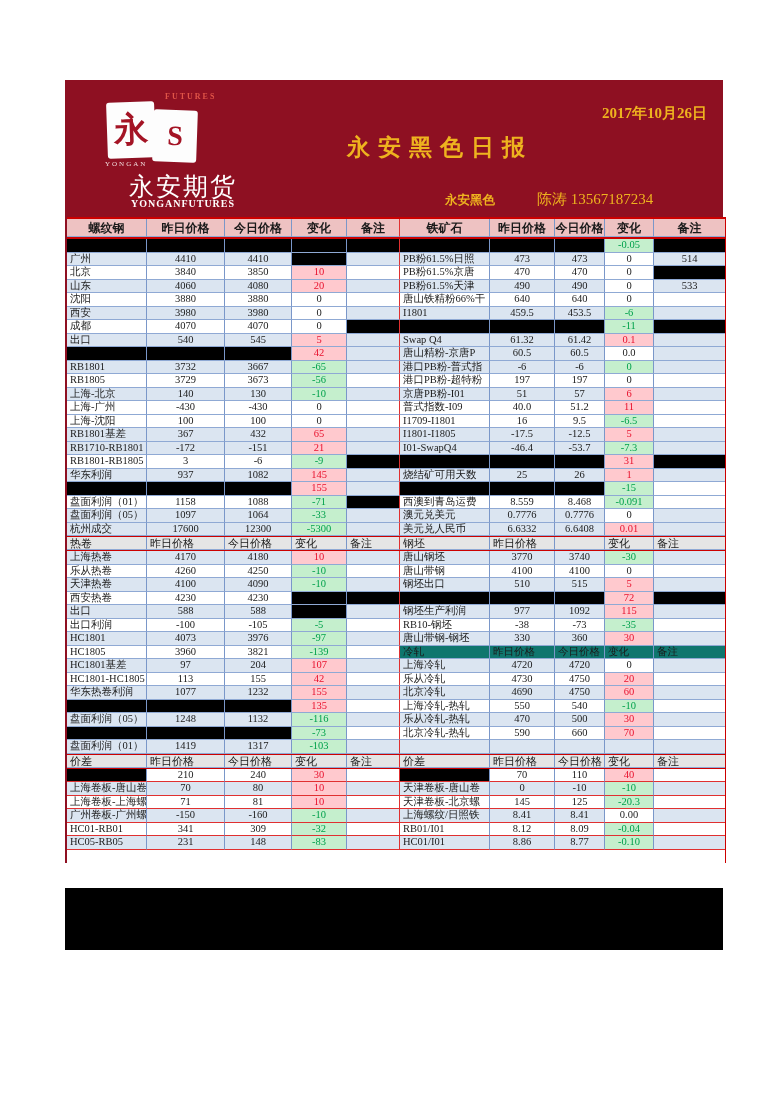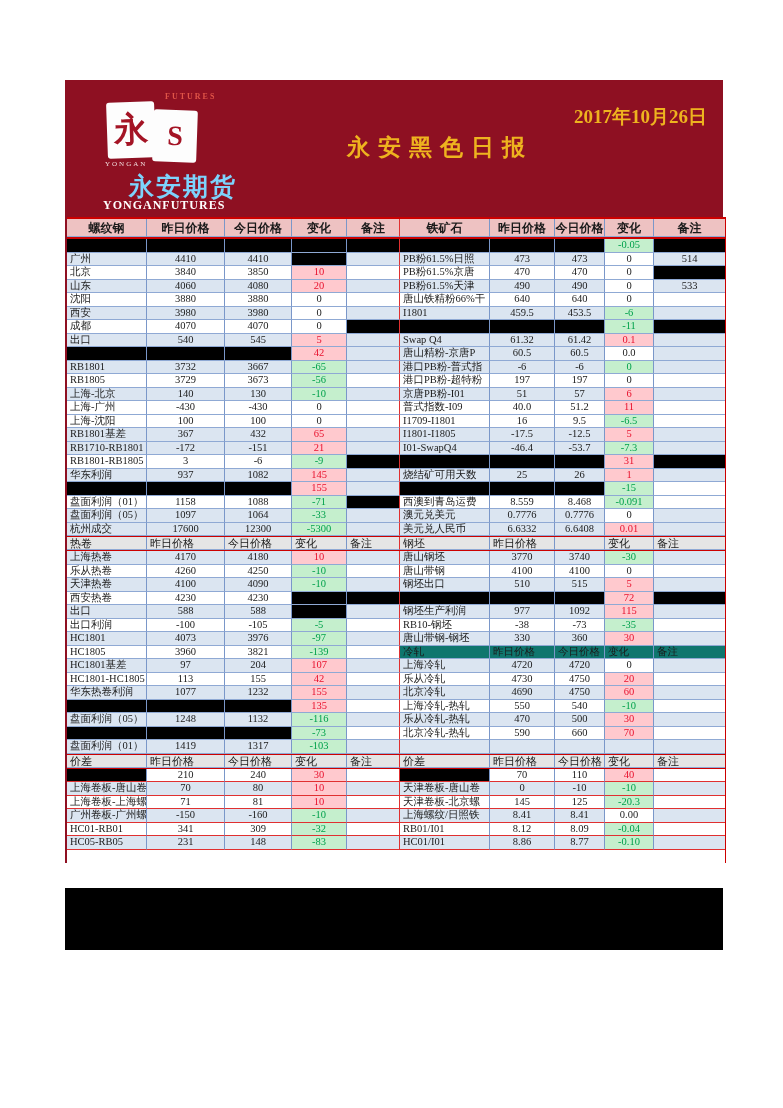--- a/index.html
+++ b/index.html
@@ -9,23 +9,23 @@
   .masthead{position:absolute;left:65px;top:70px;width:658px;height:137px;background:#8e1022;}
   .logo{position:absolute;left:38px;top:10px;width:160px;height:120px;}
   .logo-futures{position:absolute;left:62px;top:2px;font-size:8px;letter-spacing:2px;color:#e05548;font-weight:bold;}
   .stamp{position:absolute;background:#fdfdfd;border-radius:3px;display:flex;align-items:center;justify-content:center;}
   .stamp1{left:4px;top:12px;width:48px;height:56px;transform:rotate(-2deg);}
   .stamp2{left:50px;top:20px;width:44px;height:52px;transform:rotate(2deg);}
   .stamp .glyph{color:#a41425;font-weight:bold;}
   .stamp1 .glyph{font-size:34px;}
   .stamp2 .glyph{font-size:28px;font-family:"Liberation Serif",serif;}
   .logo-yongan{position:absolute;left:2px;top:70px;font-size:7px;letter-spacing:2px;color:#f1dcdc;}
-  .brand-cn{position:absolute;left:0px;top:80px;width:160px;text-align:center;font-size:25px;font-weight:bold;color:#7dd3fc;letter-spacing:2px;}
-  .brand-en{position:absolute;left:0px;top:108px;width:160px;text-align:left;font-size:12px;font-weight:bold;color:#ffffff;letter-spacing:1px;}
-  .m-date{position:absolute;right:16px;top:24px;font-size:19px;font-weight:bold;color:#eeb31f;}
+  .brand-cn{position:absolute;left:0px;top:80px;width:160px;text-align:center;font-size:25px;font-weight:normal;color:#ffffff;letter-spacing:2px;}
+  .brand-en{position:absolute;left:0px;top:108px;width:160px;text-align:center;font-size:10px;font-weight:bold;color:#ffffff;letter-spacing:1px;}
+  .m-date{position:absolute;right:16px;top:24px;font-size:15px;font-weight:bold;color:#eeb31f;}
   .m-title{position:absolute;left:225px;top:52px;width:300px;text-align:center;font-size:23px;font-weight:bold;color:#eeb31f;letter-spacing:8px;}
   .m-contact{position:absolute;left:380px;bottom:8px;color:#eeb31f;white-space:nowrap;}
   .m-team{font-size:12.5px;font-weight:bold;margin-right:42px;}
   .m-person{font-size:15px;}
   
   .sheet{position:absolute;left:65px;top:207px;width:658px;height:646px;
          border-left:2px solid #8f1022;border-right:1.5px solid #cc0000;background:#fff;}
   .tr{display:flex;width:658px;box-sizing:border-box;justify-content:flex-end;}
   .tr.h{height:22px;background:#eec2c2;font-weight:bold;border-top:2px solid #cc0000;border-bottom:2px solid #cc0000;}
   .tr.h .td{font-size:12px;line-height:18px;}
@@ -64,20 +64,23 @@
       </div>
       <div class="stamp stamp2">
         <span class="glyph">S</span>
       </div>
       <div class="logo-yongan">YONGAN</div>
       <div class="brand-cn">永安期货</div>
       <div class="brand-en">YONGANFUTURES</div>
     </div>
     <div class="m-date">2017年10月26日</div>
     <div class="m-title">永安黑色日报</div>
+    <div class="m-contact">
+      <span class="m-team">永安黑色</span><span class="m-person">陈涛 13567187234</span>
+    </div>
   </div>
 
   <div class="sheet" id="sheet">
       <div class="tr h">
         <div class="td c0 lab">螺纹钢</div>
         <div class="td c1">昨日价格</div>
         <div class="td c2">今日价格</div>
         <div class="td c3">变化</div>
         <div class="td c4">备注</div>
         <div class="td c5 lab">铁矿石</div>

